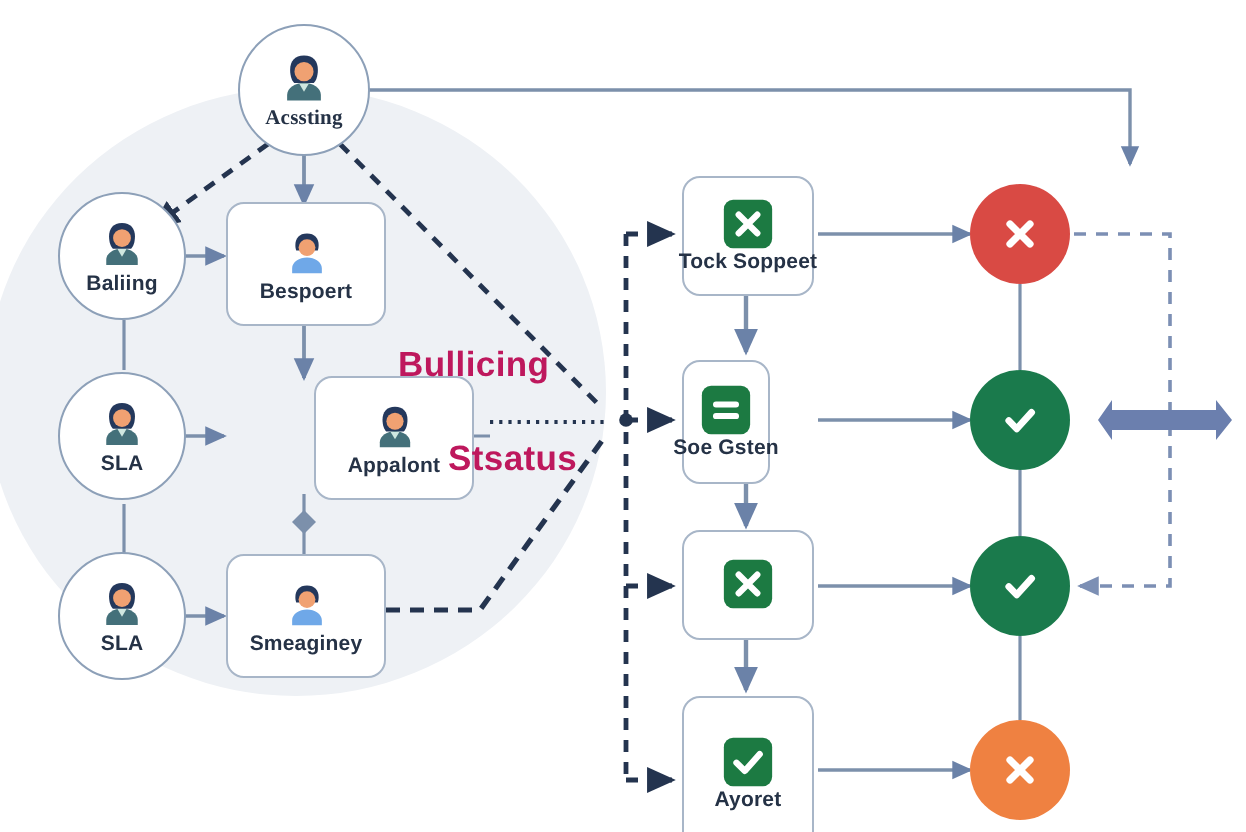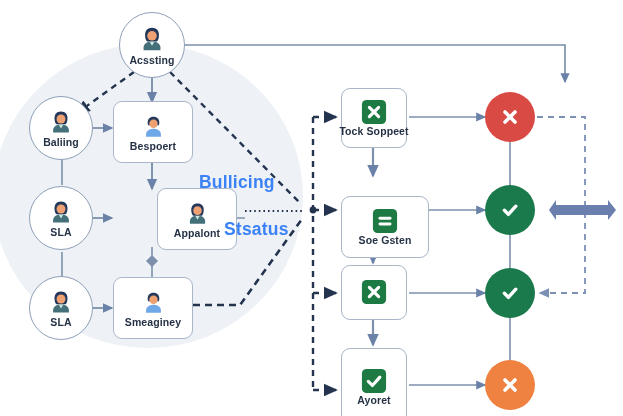--- a/index.html
+++ b/index.html
@@ -8,21 +8,21 @@
   #stage{position:relative;width:623px;height:416px;background:#fff;}
   svg.layer{position:absolute;left:0;top:0;width:623px;height:416px;}
   .node{position:absolute;box-sizing:border-box;display:flex;
         flex-direction:column;align-items:center;justify-content:center;}
   .circ{border:1.6px solid #8da0b8;border-radius:50%;background:#fff;}
   .bx{border:1.6px solid #a8b6c8;border-radius:9px;background:#fff;}
   .nlabel{font-size:10.5px;font-weight:700;color:#253246;
           letter-spacing:.1px;line-height:1;margin-top:1px;white-space:nowrap;}
   .av{display:block;}
   .bigtext{position:absolute;font-size:17.5px;font-weight:700;
-           color:#3b82f6;letter-spacing:.2px;white-space:nowrap;}
+           color:#be185d;letter-spacing:.2px;white-space:nowrap;}
   .disc{position:absolute;border-radius:50%;display:flex;
         align-items:center;justify-content:center;}
 </style>
 </head>
 <body>
 
 <div id="stage">
 
   <svg class="layer" viewBox="0 0 623 416">
     <defs>
@@ -85,21 +85,21 @@
     <path d="M510,318 L510,360" fill="none" stroke="#7c90ab" stroke-width="1.6"></path>
 
     <path d="M537,117 L585,117 L585,293 L540,293" fill="none" stroke="#7c8fb4" stroke-width="1.8" stroke-dasharray="6 5" marker-end="url(#ahdg)"></path>
 
     <g>
       <path d="M549,210 L556,200 L556,205 L608,205 L608,200 L616,210
                L608,220 L608,215 L556,215 L556,220 Z" fill="#6b7fae"></path>
     </g>
   </svg>
 
-  <div class="node circ" style="left:119px;top:12px;width:66px;height:66px;">
+  <div class="node circ" style="left:119px;top:12px;width:66px;height:66px;font-family:Liberation Serif, serif;">
     <svg class="av" width="30" height="30" viewBox="0 0 32 32">
       <path d="M16 4c-5 0-7.4 3.2-7.4 7.6 0 3.6 1 5.9 2.2 7.1h10.4c1.2-1.2
                2.2-3.5 2.2-7.1C23.4 7.2 21 4 16 4z" fill="#24385c"></path>
       <circle cx="16" cy="12.6" r="5.1" fill="#f0a172"></circle>
       <path d="M16 18.5c-4.6 0-9 2.6-9 6.6V28h18v-2.9c0-4-4.4-6.6-9-6.6z" fill="#44707a"></path>
       <path d="M13.4 18.9h5.2l-2.6 4.4z" fill="#cfe7e0"></path>
     </svg>
     <div class="nlabel">Acssting</div>
   </div>
 
@@ -171,21 +171,21 @@
   <div class="bigtext" style="left:208px;top:219px;margin-left:16px;">Stsatus</div>
 
   <div class="node bx" style="left:341px;top:88px;width:66px;height:60px;">
     <svg width="26" height="26" viewBox="0 0 28 28">
       <rect x="1" y="1" width="26" height="26" rx="5" fill="#1c7a42"></rect>
       <path d="M9 9 L19 19 M19 9 L9 19" stroke="#fff" stroke-width="3.4" stroke-linecap="round"></path>
     </svg>
     <div class="nlabel">Tock Soppeet</div>
   </div>
 
-  <div class="node bx" style="left:341px;top:180px;width:88px;height:62px;margin-top:16px;">
+  <div class="node bx" style="left:341px;top:180px;width:44px;height:62px;">
     <svg width="26" height="26" viewBox="0 0 28 28">
       <rect x="1" y="1" width="26" height="26" rx="5" fill="#1c7a42"></rect>
       <rect x="7" y="9.4" width="14" height="3.3" rx="1.6" fill="#fff"></rect>
       <rect x="7" y="15.6" width="14" height="3.3" rx="1.6" fill="#fff"></rect>
     </svg>
     <div class="nlabel">Soe Gsten</div>
   </div>
 
   <div class="node bx" style="left:341px;top:265px;width:66px;height:55px;">
     <svg width="26" height="26" viewBox="0 0 28 28">

